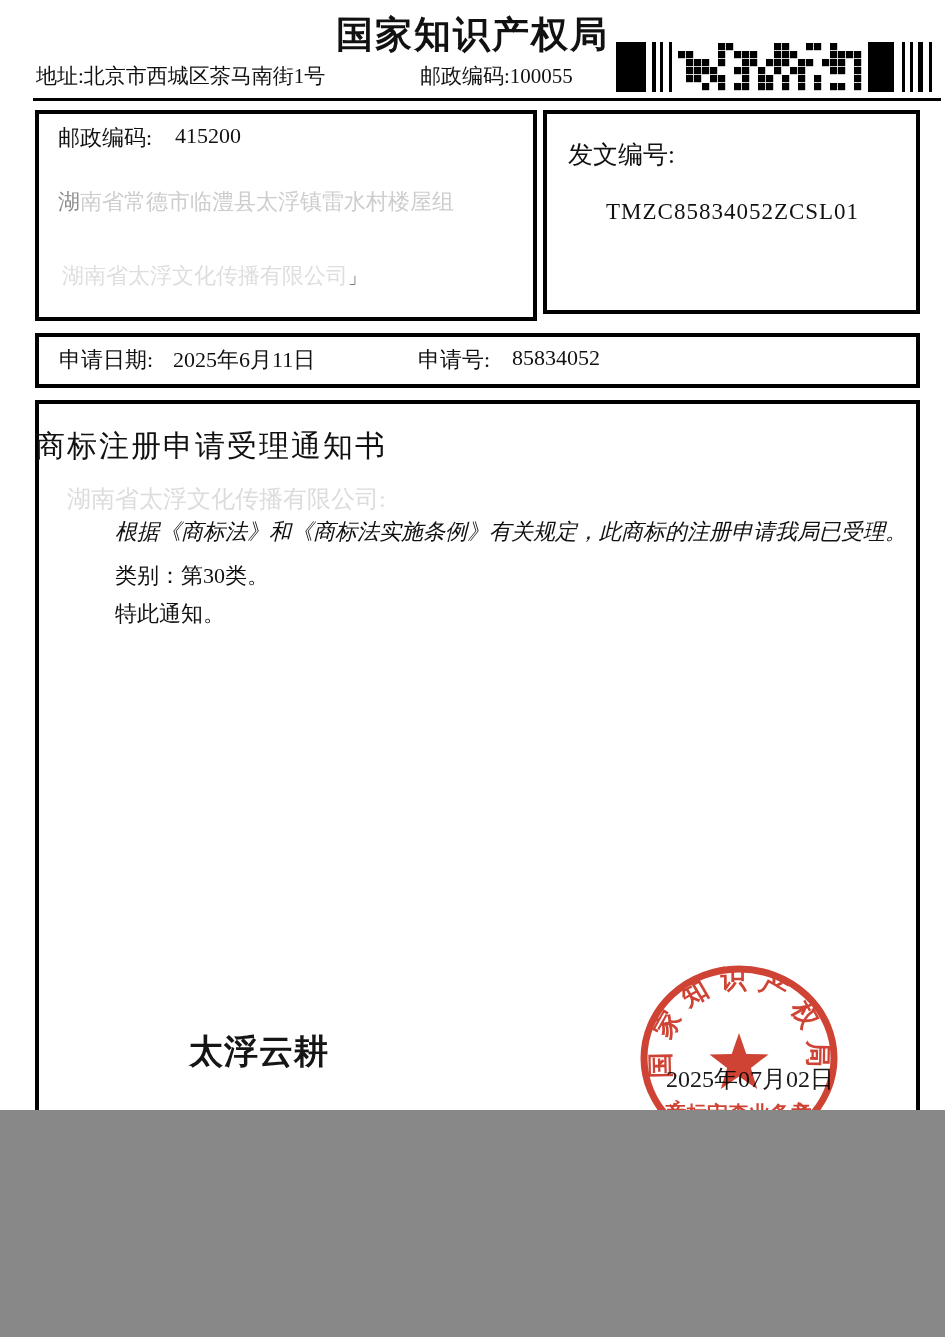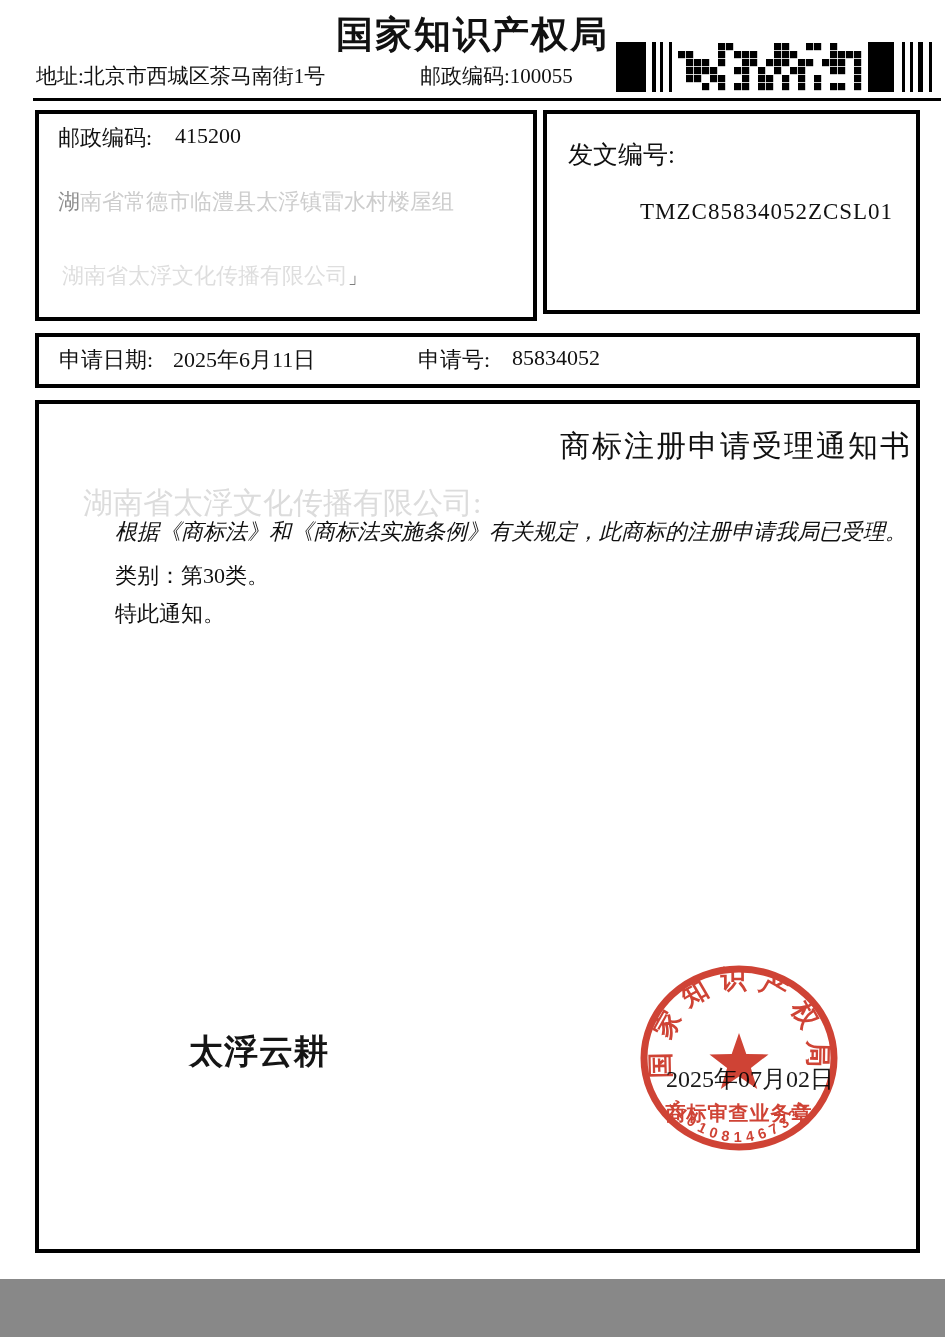--- a/index.html
+++ b/index.html
@@ -1,45 +1,45 @@
 <!DOCTYPE html>
 <html lang="zh" style="--seal-color: #cc3526;"><head>
 <meta charset="utf-8">
 <style>
   html,body{margin:0;padding:0;background:#888;}
   .page{
-    position:relative;width:945px;height:1279px;margin:0 auto;background:#fff;
+    position:relative;width:945px;height:1110px;margin:0 auto;background:#fff;
     font-family:"Liberation Serif","DejaVu Serif",serif;color:#111;overflow:hidden;
   }
   .abs{position:absolute;white-space:nowrap;}
   .org-title{left:0;top:10px;width:945px;text-align:center;font-size:37px;font-weight:700;letter-spacing:2px;}
   .hdr-addr{left:36px;top:62px;font-size:21px;}
   .hdr-postal{left:420px;top:62px;font-size:21px;}
   .barcode{left:616px;top:42px;width:324px;height:53px;}
   .barcode rect{fill:#000;}
   .hdr-rule{left:33px;top:98px;width:908px;height:3px;background:#000;}
   .box{border:4px solid #000;background:#fff;}
   .recipient-box{left:35px;top:110px;width:494px;height:203px;}
   .r-postal-label{left:58px;top:123px;font-size:22px;}
   .r-postal-value{left:175px;top:123px;font-size:22px;}
   .r-addr-faint{left:58px;top:187px;font-size:22px;color:#cdcdcd;}
   .r-addr-faint .first{color:#8e8e8e;}
   .r-company-faint{left:62px;top:261px;font-size:22px;color:#dedede;}
   .r-company-faint .mark{color:#555;font-size:18px;}
   .dispatch-box{left:543px;top:110px;width:369px;height:196px;}
   .d-label{left:568px;top:138px;font-size:25px;}
-  .d-value{left:640px;top:199px;font-size:23px;letter-spacing:1px;}
+  .d-value{left:606px;top:199px;font-size:23px;letter-spacing:1px;}
   .meta-box{left:35px;top:333px;width:877px;height:47px;}
   .m-date-label{left:59px;top:345px;font-size:22px;}
   .m-date-value{left:165px;top:345px;font-size:22px;margin-left:8px;}
   .m-appno-label{left:418px;top:345px;font-size:22px;}
   .m-appno-value{left:512px;top:345px;font-size:22px;}
   .main-box{left:35px;top:400px;width:877px;height:845px;}
-  .notice-title{left:35px;top:426px;width:877px;text-align:right;font-size:30px;letter-spacing:2px;}
-  .addressee-faint{left:67px;top:483px;font-size:30px;color:#dcdcdc;margin-left:16px;}
+  .notice-title{left:35px;top:426px;width:877px;text-align:left;font-size:30px;letter-spacing:2px;}
+  .addressee-faint{left:67px;top:483px;font-size:24px;color:#dcdcdc;}
   .para1{left:115px;top:517px;font-size:22px;font-style:italic;}
   .para2{left:115px;top:561px;font-size:22px;}
   .para3{left:115px;top:599px;font-size:22px;text-align:center;}
   .trademark{left:189px;top:1029px;font-size:34px;font-weight:900;
     font-family:"DejaVu Sans","Liberation Sans",sans-serif;color:#151515;letter-spacing:1px;}
   .seal{left:628px;top:952px;width:222px;height:212px;color:var(--seal-color,#cc3526);opacity:.93;}
   .seal text{fill:currentColor;font-weight:700;}
   .seal .seal-arc{font-size:26px;letter-spacing:11px;font-family:"Liberation Serif",serif;}
   .seal .seal-banner{font-size:20px;letter-spacing:1px;font-family:"Liberation Serif",serif;}
   .seal .seal-serial{font-size:14.5px;letter-spacing:5px;font-family:"Liberation Sans",sans-serif;}

